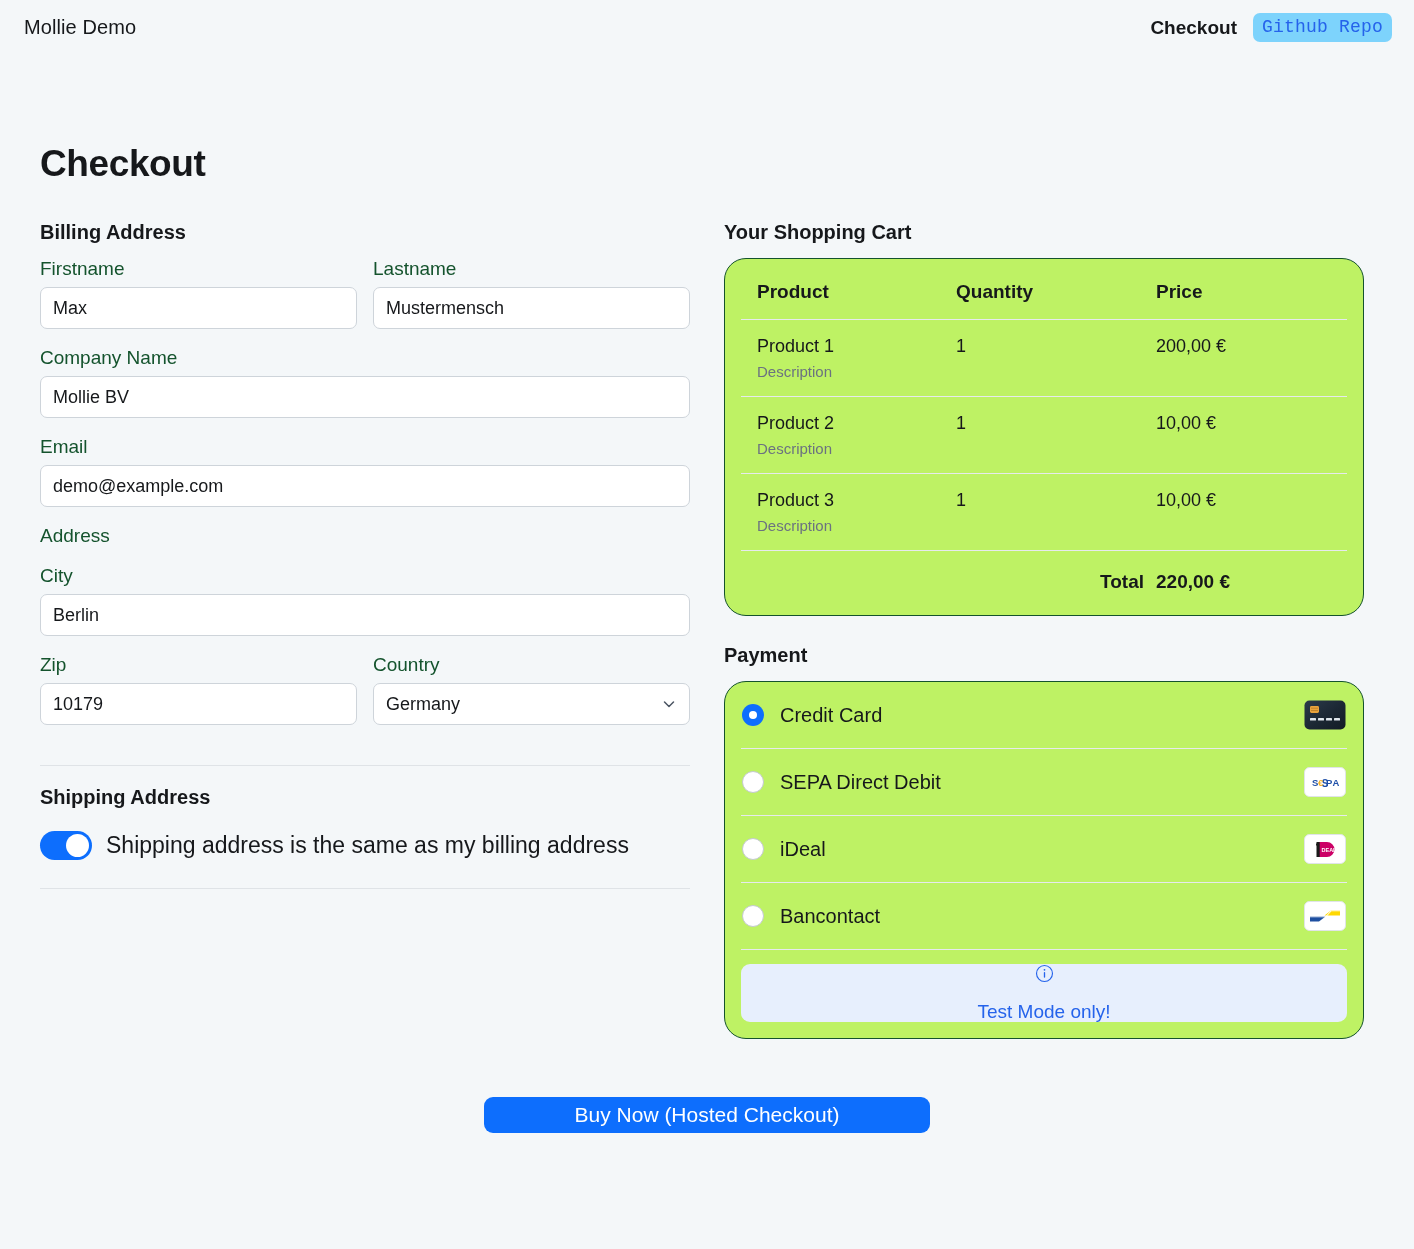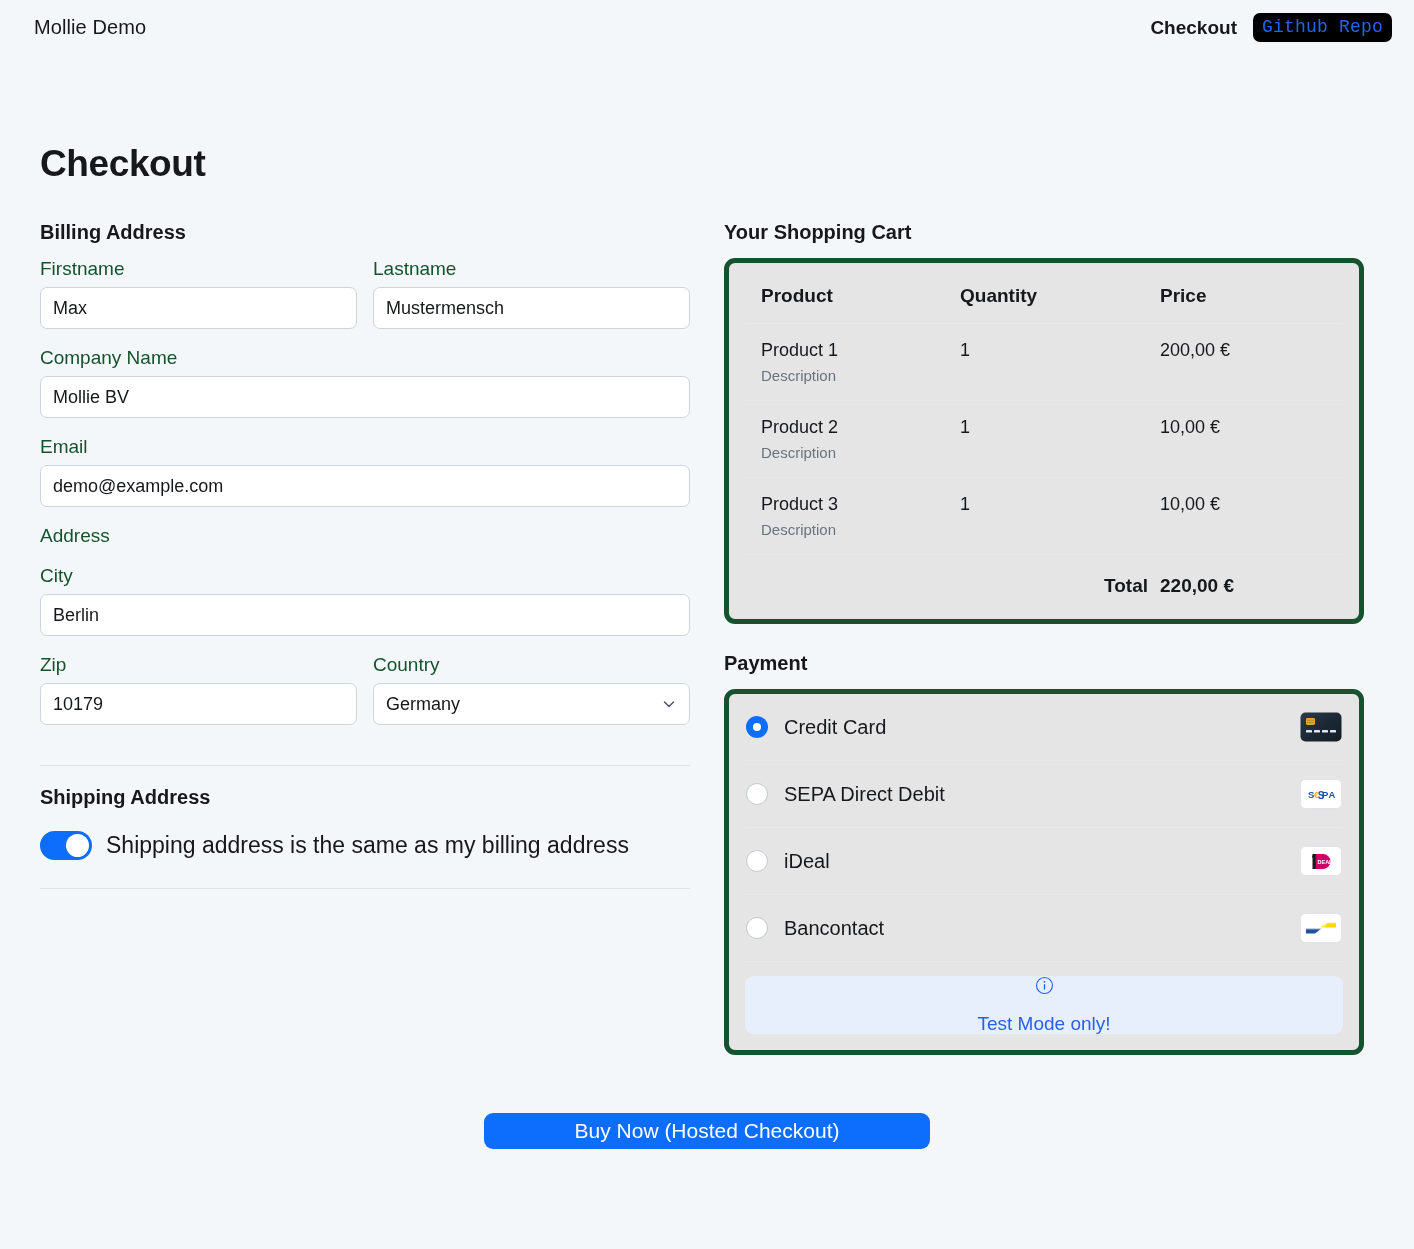--- a/index.html
+++ b/index.html
@@ -11,39 +11,39 @@
     color: #16181b;
     overflow: hidden;
   }
 
   
   .topbar {
     height: 55px;
     display: flex;
     align-items: center;
     justify-content: space-between;
-    padding: 0 22px 0 34px;
+    padding: 0 22px 0 24px;
   }
   .brand {
     font-size: 20px;
     font-weight: 400;
     color: #16181b;
     letter-spacing: .1px;
   }
   .topnav { display: flex; align-items: center; gap: 16px; }
   .nav-active {
     font-size: 19px;
     font-weight: 700;
     color: #16181b;
   }
   .repo-badge {
     font-family: "Liberation Mono", monospace;
     font-size: 18px;
     color: #2563eb;
-    background: #000000;
+    background: #7dd3fc;
     border-radius: 7px;
     padding: 4px 9px 5px 9px;
     letter-spacing: .2px;
   }
 
   
   .page { padding: 0 22px; }
   .page-title {
     font-size: 37px;
     font-weight: 700;
@@ -123,23 +123,23 @@
     position: absolute;
     width: 23px; height: 23px;
     border-radius: 50%;
     background: #ffffff;
     top: 3px; left: 26px;
   }
   .toggle-label { font-size: 23px; color: #16181b; }
 
   
   .card {
-    background: #e5e5e5;
-    border: 5px solid #14532d;
-    border-radius: 11px;
+    background: #bef264;
+    border: 1px solid #14532d;
+    border-radius: 22px;
     padding: 0 16px;
   }
 
   
   table.cart { width: 100%; border-collapse: collapse; }
   table.cart th {
     text-align: left;
     font-size: 19px;
     font-weight: 700;
     color: #16181b;

